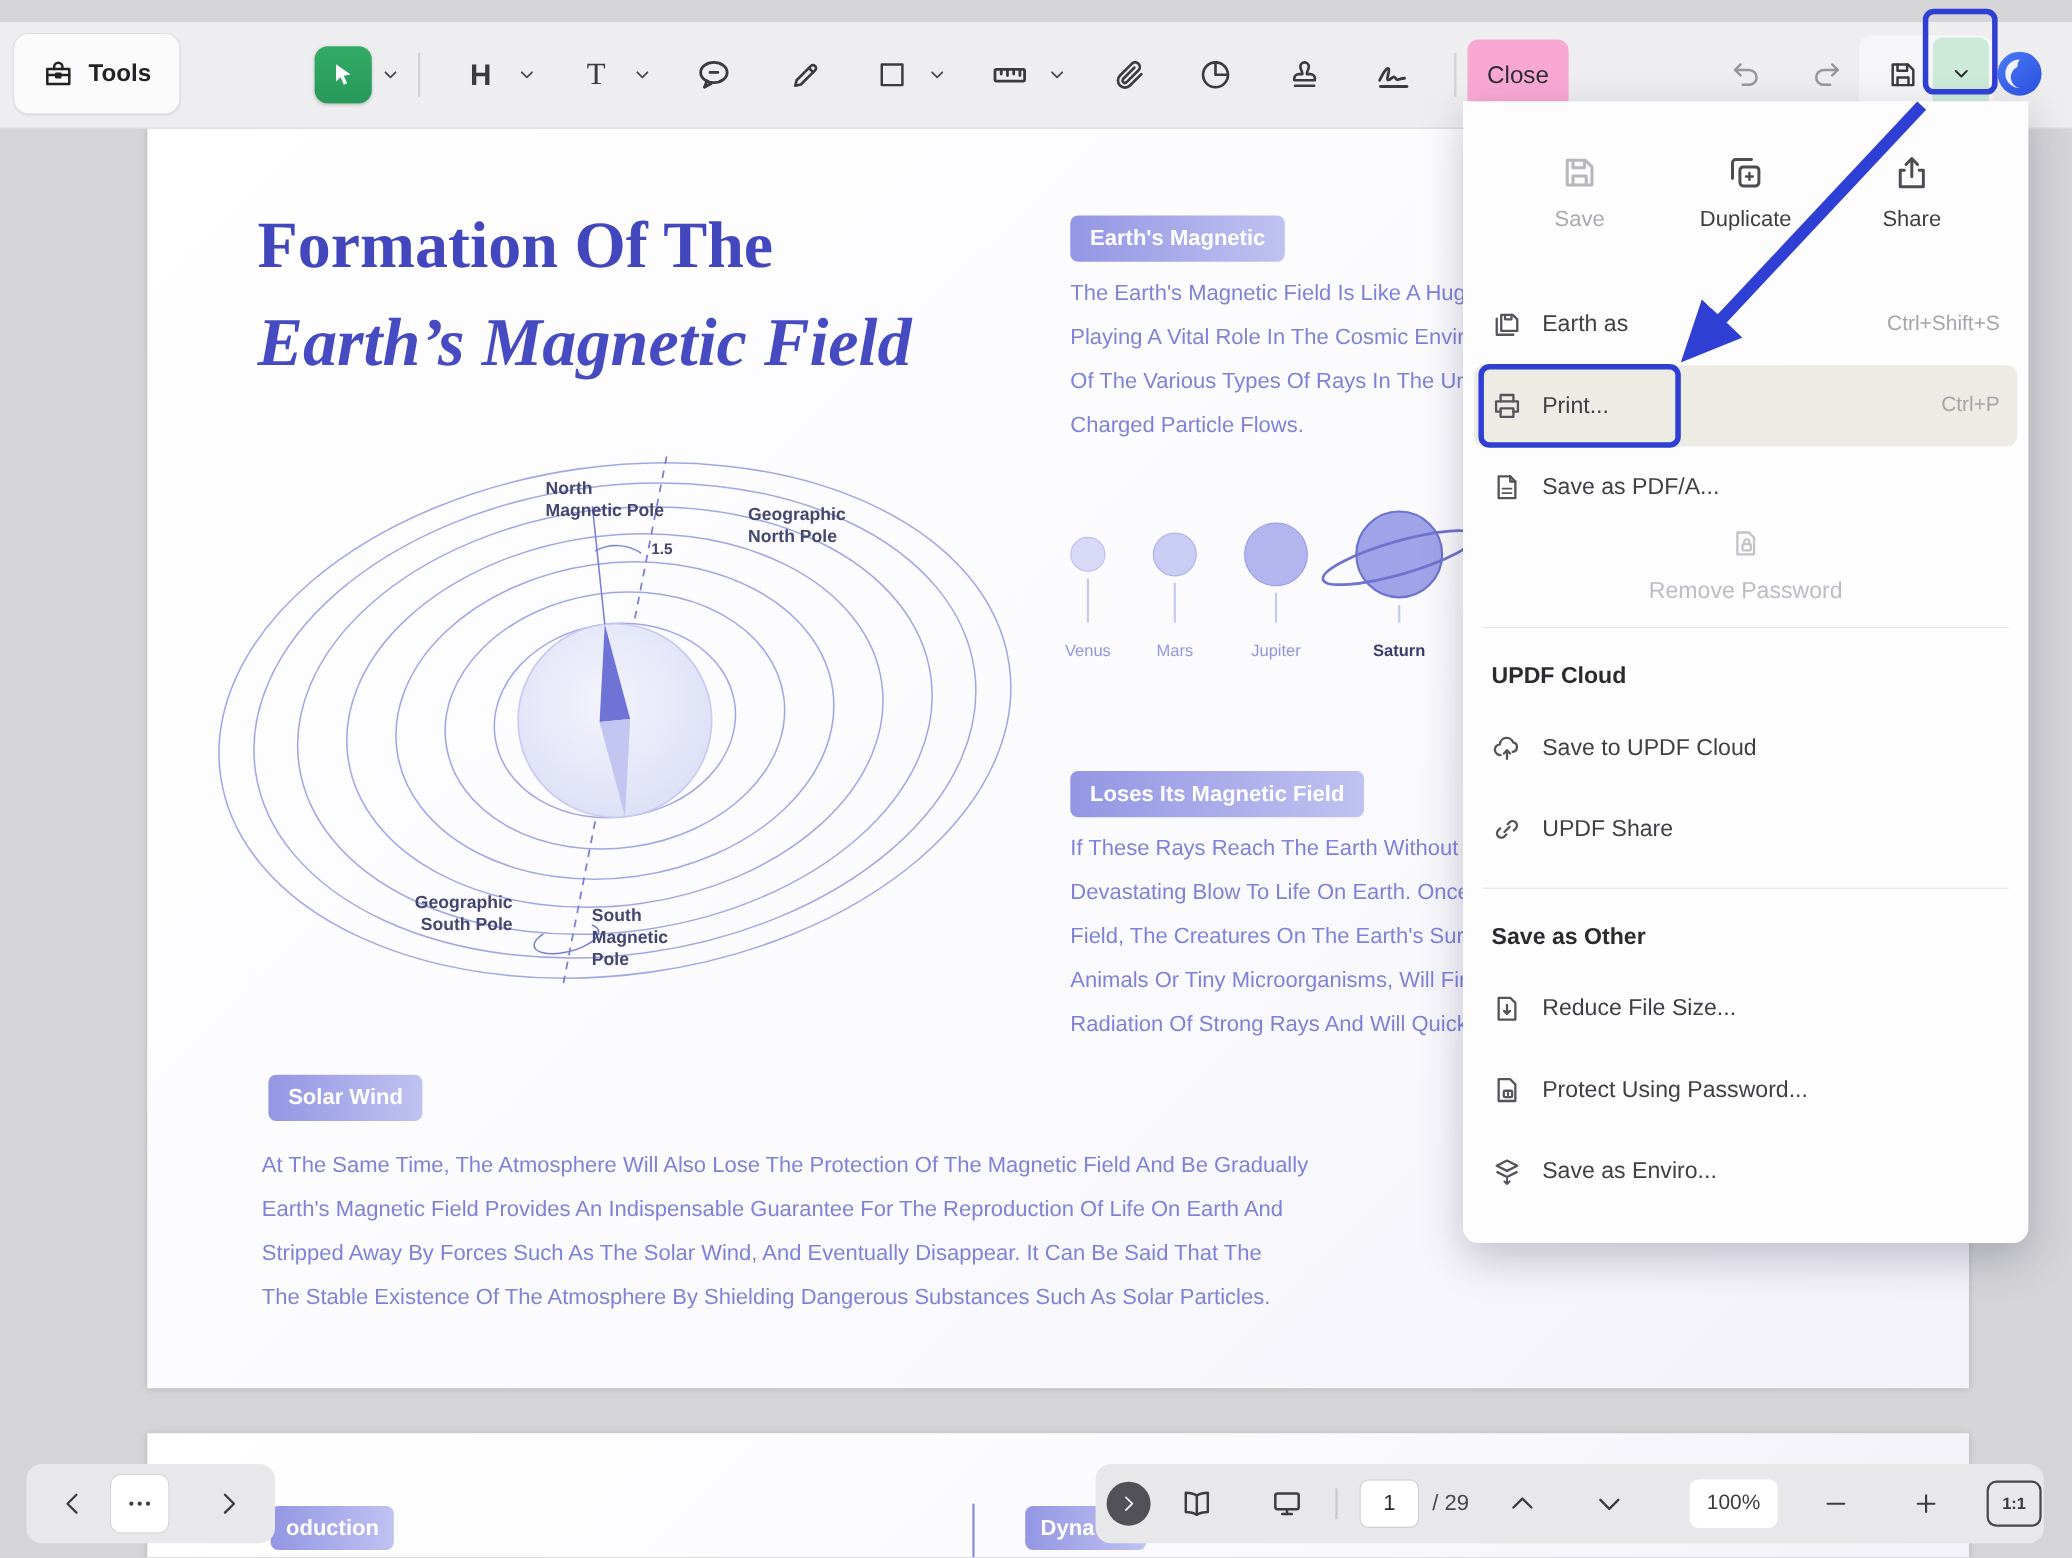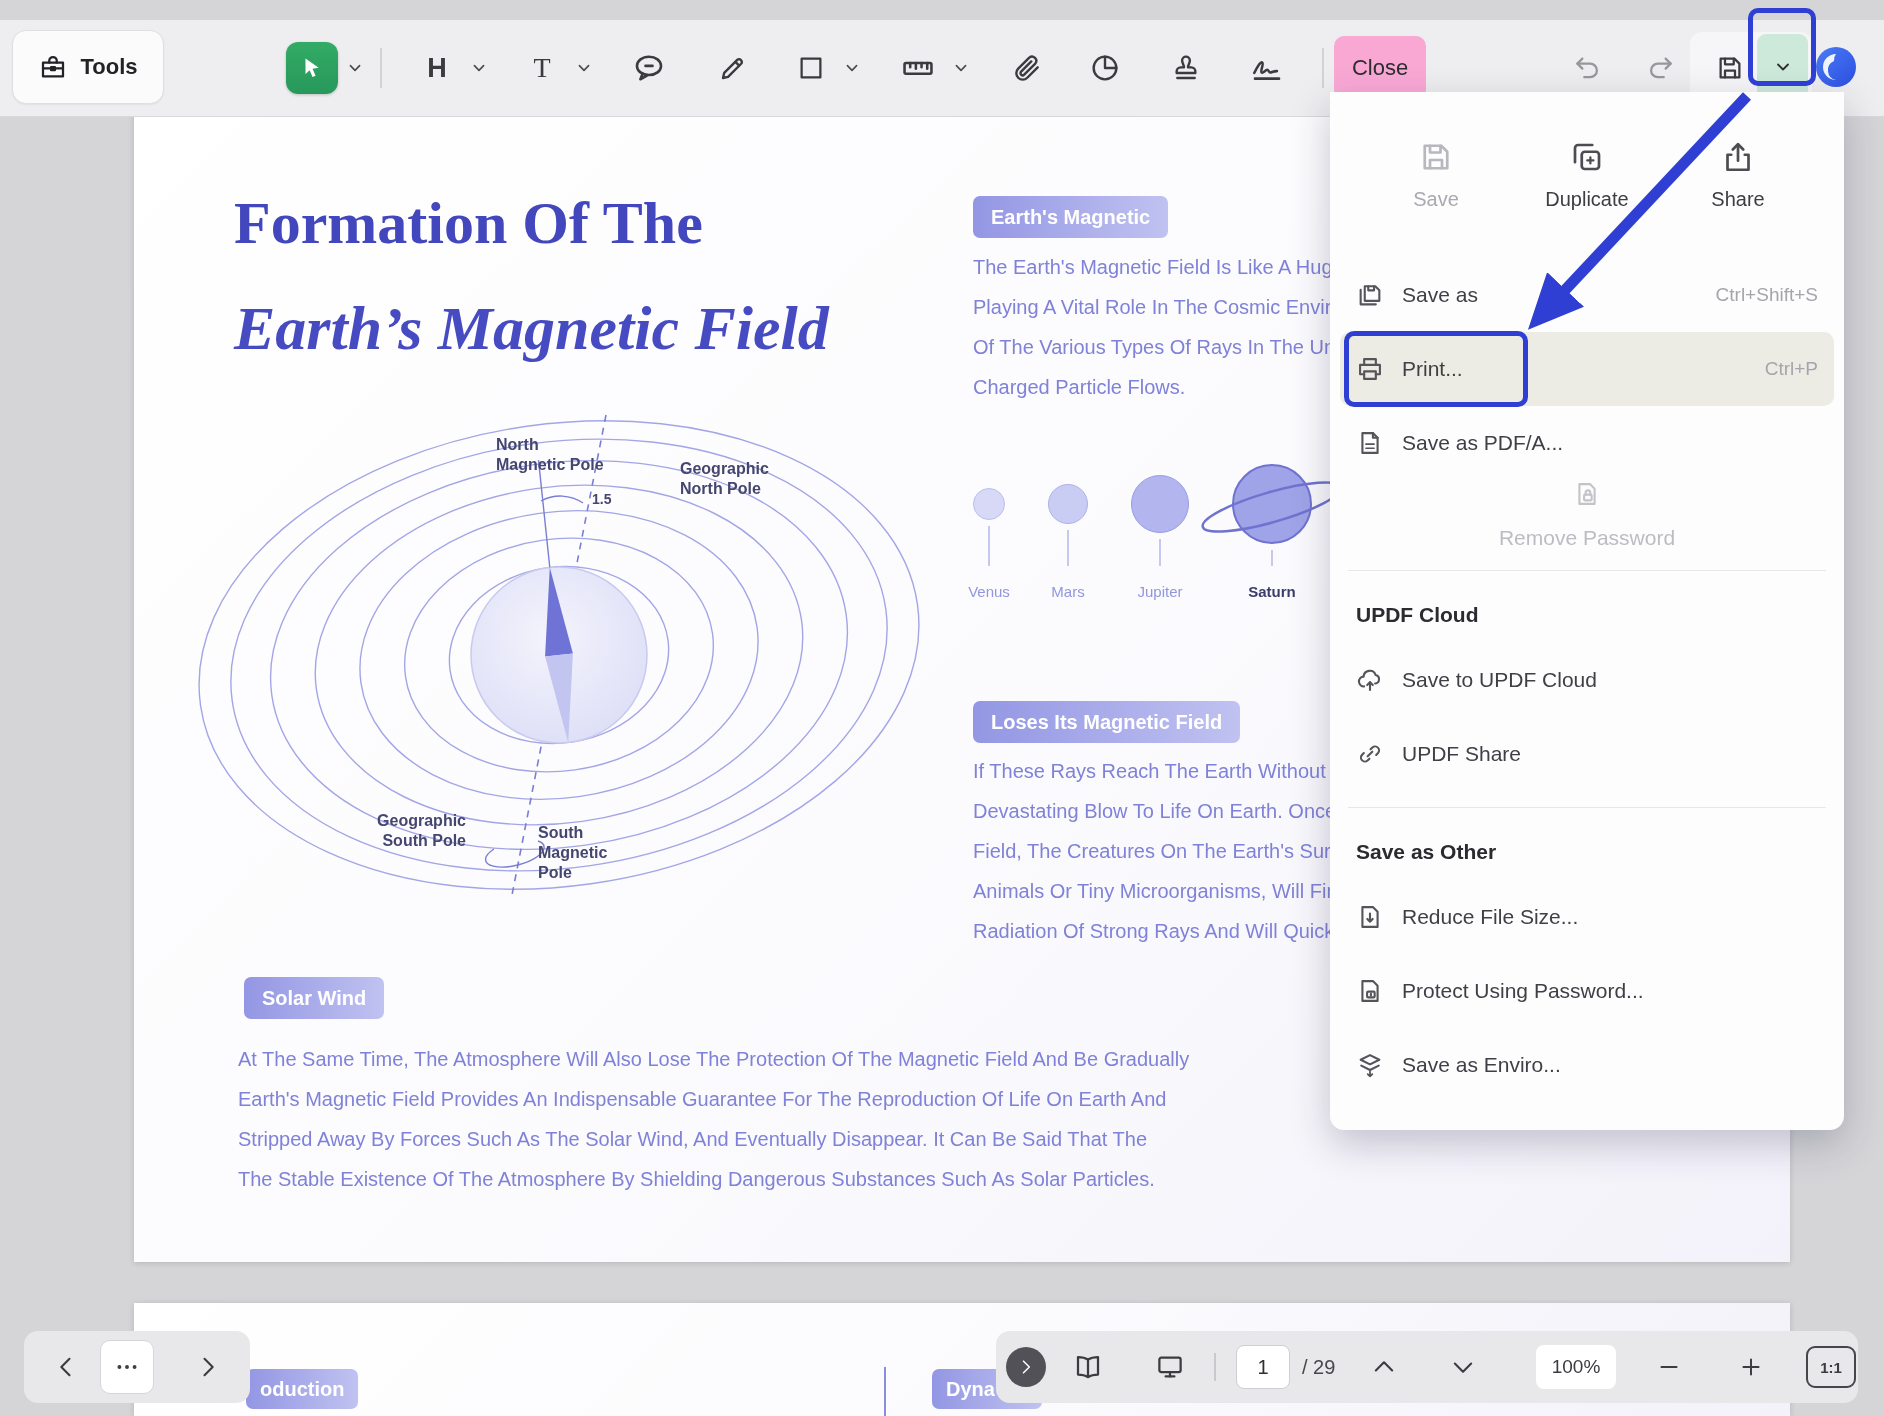--- a/index.html
+++ b/index.html
@@ -27,21 +27,21 @@
   .green-pill { position:absolute; left:1757px; top:14px; width:51px; height:66px; background:#cde9da; border-radius:9px;
                 display:flex; align-items:center; justify-content:center; color:#2e2e33; cursor:pointer; }
   .logo { position:absolute; left:1815px; top:26px; width:42px; height:42px; cursor:pointer; }
 
   
   .page { position:absolute; background:linear-gradient(135deg,#ffffff 0%,#fbfafd 55%,#f3f2fa 100%);
           box-shadow:0 1px 6px rgba(0,0,0,.15); z-index:1; }
   .t1 { position:absolute; left:100px; top:92px; font-family:"Liberation Serif",serif; font-weight:700;
         font-size:60px; color:#4347bd; }
   .t2 { position:absolute; left:100px; top:180px; font-family:"Liberation Serif",serif; font-weight:600;
-        font-style:italic; font-size:62px; color:#474bc2;margin-top:16px; }
+        font-style:italic; font-size:62px; color:#474bc2; }
   .badge { position:absolute; height:42px; border-radius:7px; background:linear-gradient(90deg,#9396e3,#c0c2f1);
            color:#fff; font-weight:bold; font-size:20px; display:flex; align-items:center; padding:0 18px; white-space:nowrap; }
   .para { position:absolute; font-size:20px; line-height:40px; color:#7f82d8; white-space:nowrap; }
   .dlabel { position:absolute; font-size:16px; font-weight:bold; color:#44466f; line-height:20px; }
   .dlabel span { display:block; }
   .planet { position:absolute; border-radius:50%; }
   .tick { position:absolute; width:2px; background:#c6c8ef; }
   .plabel { position:absolute; width:90px; text-align:center; font-size:15px; color:#9396de; }
   .plabel.bold { color:#3a3c6b; font-weight:bold; }
   .fieldsvg { position:absolute; }
@@ -429,21 +429,21 @@
         <span>Share</span>
       </div>
     </div>
 
     <div class="mi">
       <svg class="ic" viewBox="0 0 24 24">
         <path d="M4 7.5V20h13"></path>
           <path d="M7.5 4.5h9l3.5 3.5V17H7.5z"></path>
           <path d="M10.5 4.5V8h5V4.5"></path>
       </svg>
-      <span>Save as</span>
+      <span>Earth as</span>
       <span class="sc">Ctrl+Shift+S</span>
     </div>
 
     <div class="mi hover">
       <svg class="ic" viewBox="0 0 24 24">
         <path d="M7 8.5V3.5h10v5"></path>
           <path d="M7 16.5H3.5v-8h17v8H17"></path>
           <rect x="7" y="14" width="10" height="6.5"></rect>
       </svg>
       <span>Print...</span>

